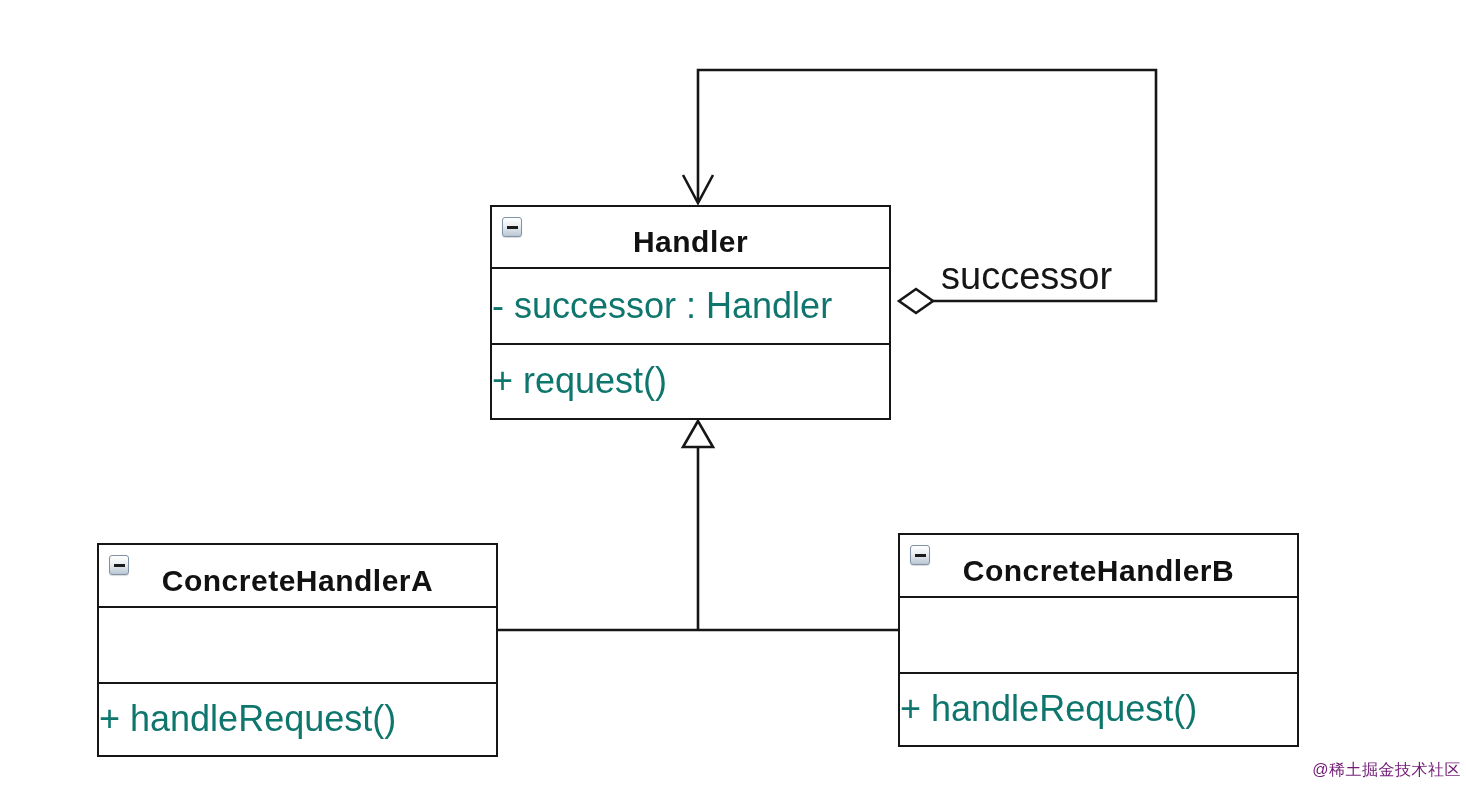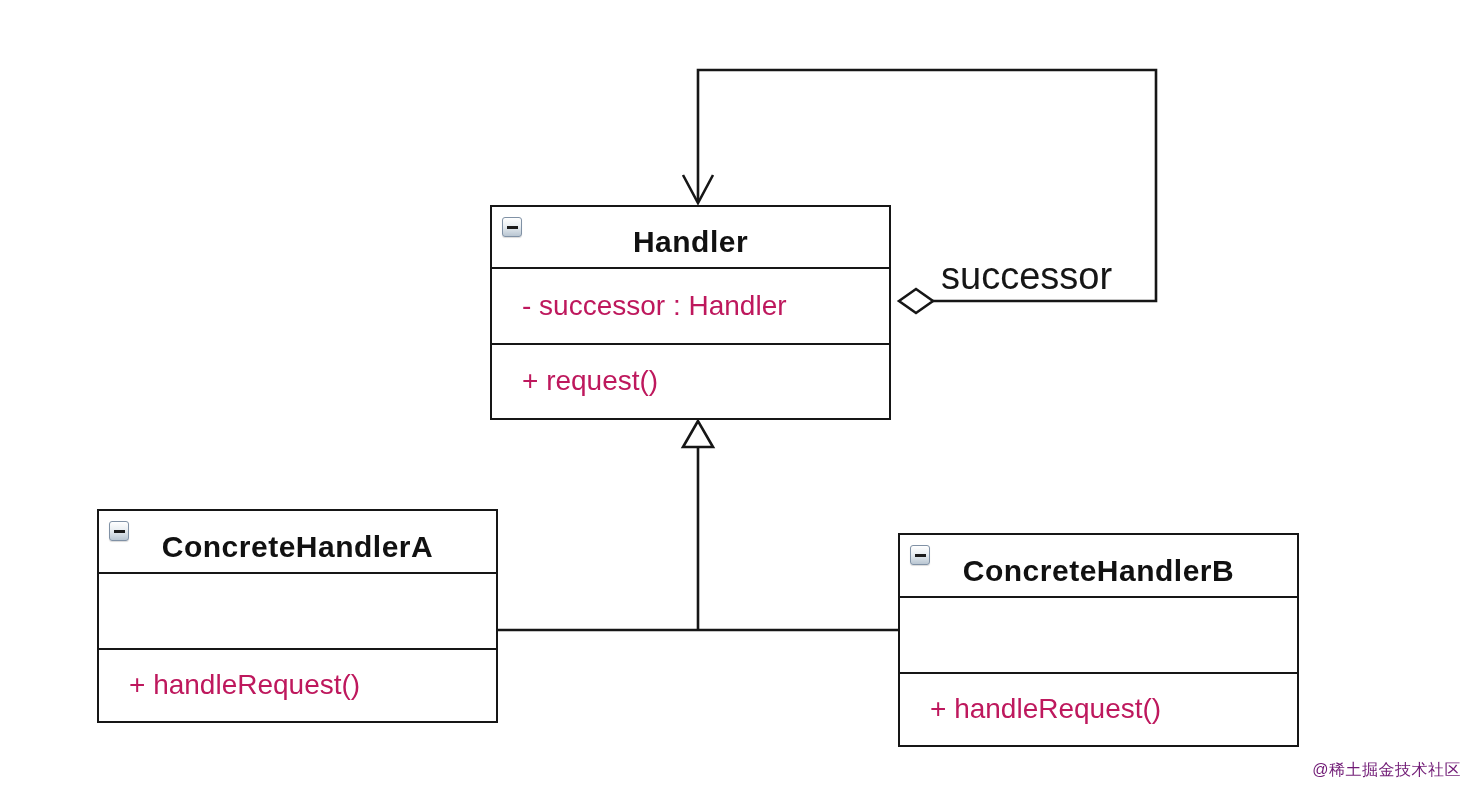--- a/index.html
+++ b/index.html
@@ -76,24 +76,24 @@
     height: 3px;
     background: #1b1b1b;
   }
   .uml-section {
     box-sizing: border-box;
     border-top: 2.6px solid #161616;
     display: flex;
     align-items: center;
   }
   .uml-member {
-    font-size: 28px;
-    padding-left: 30px;
+    font-size: 36px;
+    padding-left: 0;
     white-space: nowrap;
-    color: #be185d;
+    color: #0f766e;
   }
   .assoc-label {
     position: absolute;
     z-index: 2;
     font-size: 38px;
     color: #161616;
     white-space: nowrap;
   }
   .watermark {
     position: absolute;
@@ -133,21 +133,21 @@
       <span class="uml-name">Handler</span>
     </div>
     <div class="uml-section" style="height:76px;">
       <div class="uml-member">- successor : Handler</div>
     </div>
     <div class="uml-section" style="height:74px;">
       <div class="uml-member">+ request()</div>
     </div>
   </div>
 
-  <div class="uml-class" style="left:97px; top:509px; width:401px; height:214px;">
+  <div class="uml-class" style="left:97px; top:543px; width:401px; height:214px;">
     <div class="uml-title" style="height:61px;">
       <span class="collapse-btn">
         <span class="minus-bar"></span>
       </span>
       <span class="uml-name">ConcreteHandlerA</span>
     </div>
     <div class="uml-section" style="height:76px;">
     </div>
     <div class="uml-section" style="height:72px;">
       <div class="uml-member">+ handleRequest()</div>

